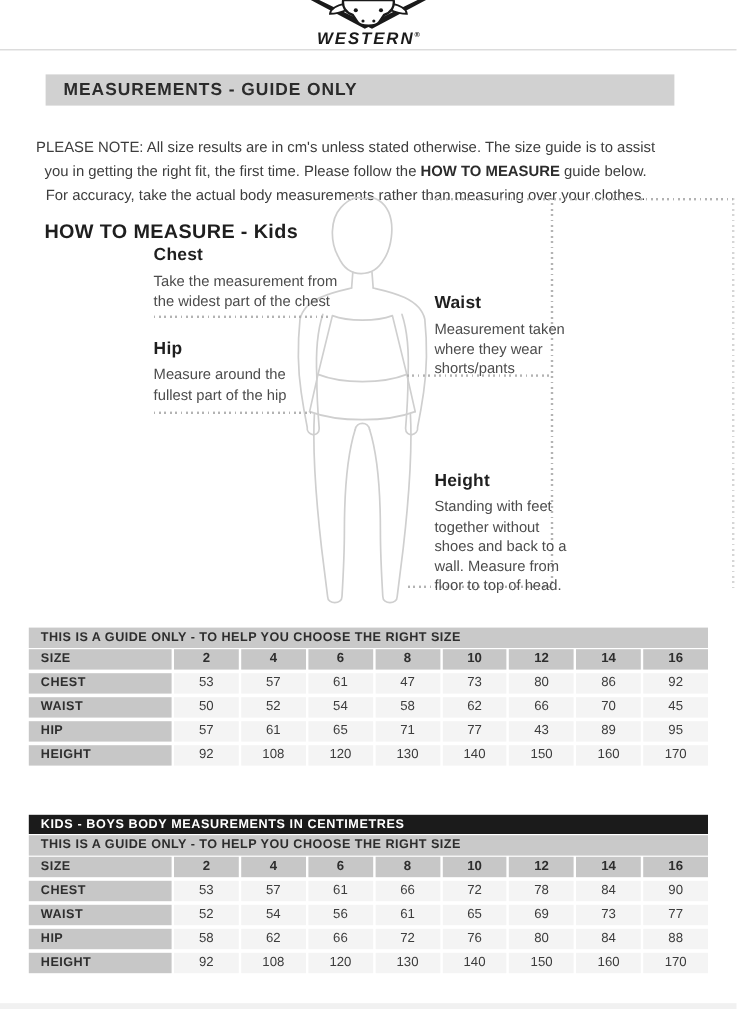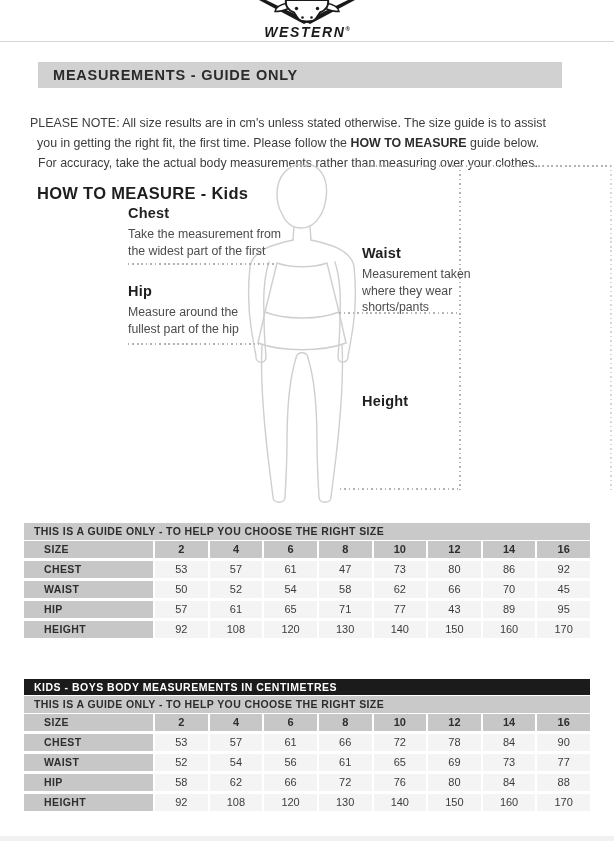--- a/index.html
+++ b/index.html
@@ -53,21 +53,21 @@
   .mtable{position:absolute;left:24px;width:566px;}
   .mtable-girls{top:522px;}
   .mtable-boys{top:679px;}
   .t-header{height:16px;line-height:16px;background:#1b1b1b;color:#ffffff;font-size:10.5px;
             font-weight:bold;letter-spacing:.5px;padding-left:10px;}
   .t-sub{height:17px;line-height:17px;background:#c9c9c9;color:#2d2d2d;font-size:10.5px;
          font-weight:bold;letter-spacing:.4px;padding-left:10px;margin-top:1px;}
   .t-row{display:flex;gap:2px;height:17px;margin-top:3px;}
   .t-row.size{margin-top:1px;}
   .t-label{flex:0 0 109px;background:#c7c7c7;font-size:10.5px;font-weight:bold;letter-spacing:.4px;
-           color:#2e2e2e;line-height:17px;padding-left:20px;}
+           color:#2e2e2e;line-height:17px;padding-left:10px;}
   .t-cell{flex:1;background:#f4f4f4;text-align:center;font-size:11px;line-height:17px;color:#3c3c3c;}
   .t-row.size .t-cell{background:#c7c7c7;font-weight:bold;color:#2e2e2e;}
 
   .bottom-strip{position:absolute;bottom:0;left:0;width:614px;height:5px;background:#f1f1f1;}
 </style>
 </head>
 <body>
 
 <div class="page">
 
@@ -111,32 +111,33 @@
   <div class="dot-h line-chest"></div>
   <div class="dot-h line-hip"></div>
   <div class="dot-h line-waist"></div>
   <div class="dot-h line-height-top"></div>
   <div class="dot-h line-height-bottom"></div>
   <div class="dot-v line-height-v"></div>
   <div class="dot-v line-right-v"></div>
 
   <div class="anno anno-chest">
     <h3>Chest</h3>
-    <p>Take the measurement from the widest part of the first</p>
+    <p>Take the measurement from the widest part of the chest</p>
   </div>
   <div class="anno anno-hip">
     <h3>Hip</h3>
     <p>Measure around the fullest part of the hip</p>
   </div>
   <div class="anno anno-waist">
     <h3>Waist</h3>
     <p>Measurement taken where they wear shorts/pants</p>
   </div>
   <div class="anno anno-height">
     <h3>Height</h3>
+    <p>Standing with feet together without shoes and back to a wall. Measure from floor to top of head.</p>
   </div>
 
   <div class="mtable mtable-girls">
       <div class="t-sub">THIS IS A GUIDE ONLY - TO HELP YOU CHOOSE THE RIGHT SIZE</div>
       <div class="t-row size">
         <div class="t-label">SIZE</div>
         <div class="t-cell">2</div>
         <div class="t-cell">4</div>
         <div class="t-cell">6</div>
         <div class="t-cell">8</div>

